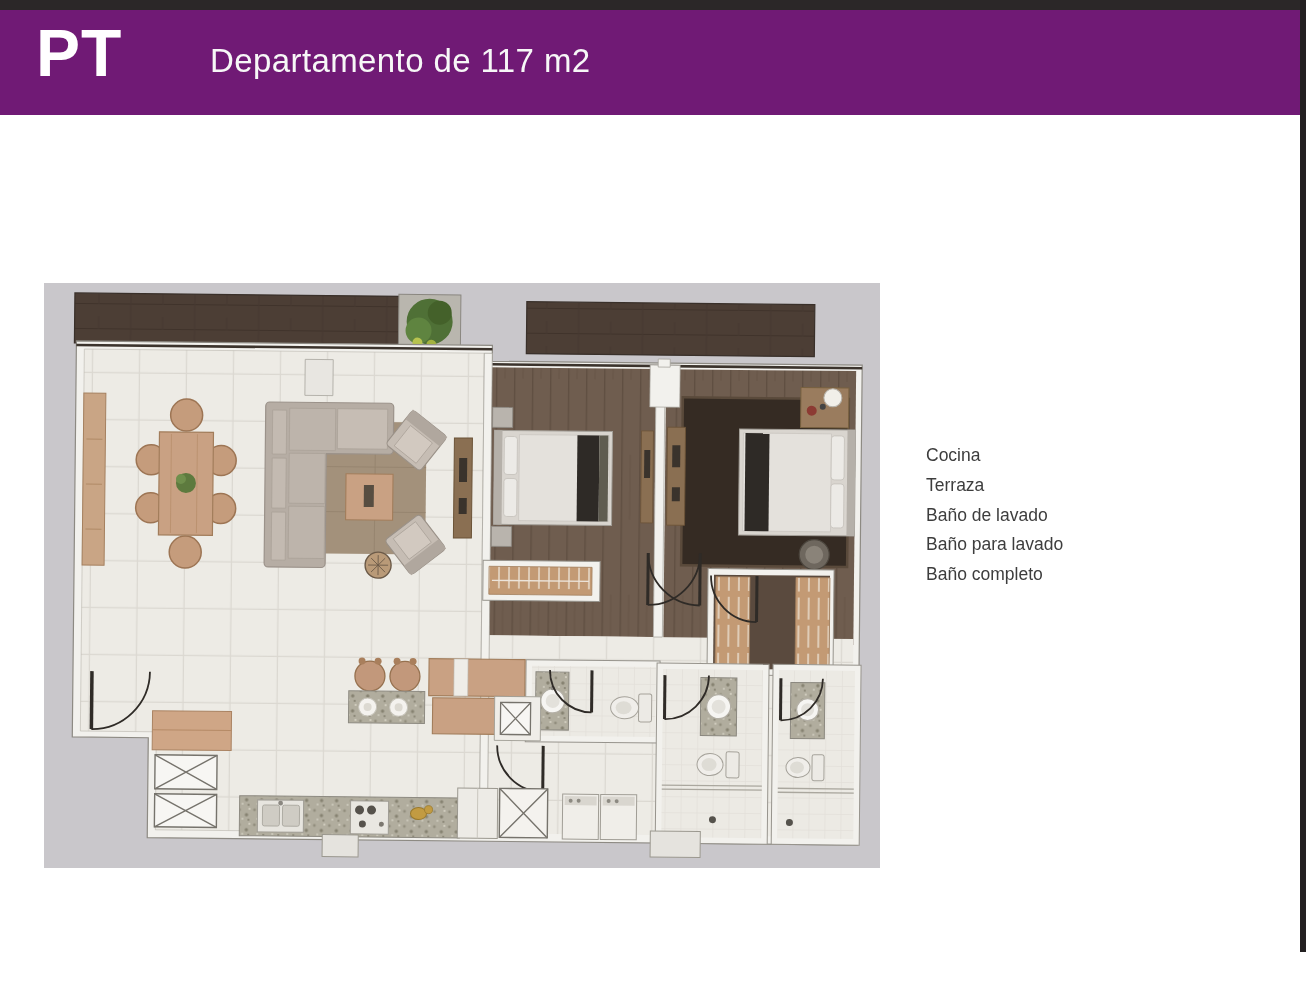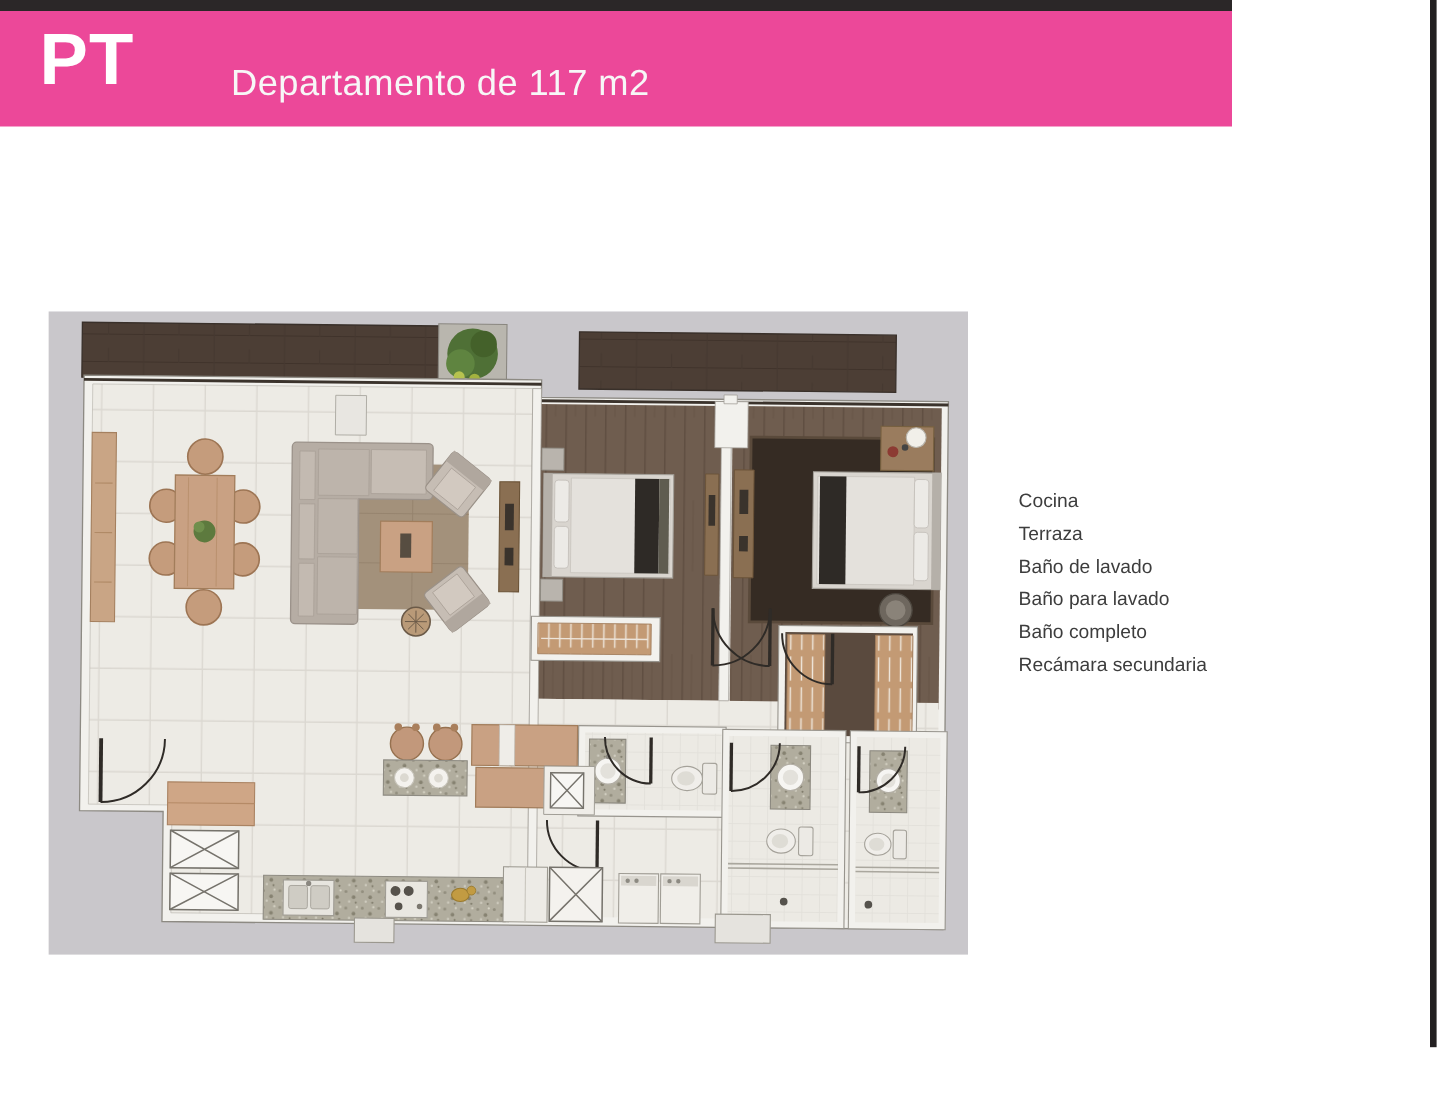--- a/index.html
+++ b/index.html
@@ -2,32 +2,32 @@
 <html><head>
 <meta charset="utf-8">
 <style>
   html,body{margin:0;padding:0;}
   body{
     width:1306px;height:1002px;position:relative;background:#ffffff;
     font-family:"Liberation Sans", sans-serif;overflow:hidden;
   }
   
   .header{
-    position:absolute;left:0;top:0;width:1120px;height:115px;
-    background:#ec4899;
+    position:absolute;left:0;top:0;width:1306px;height:115px;
+    background:#701a75;
   }
   .header-topstrip{
     position:absolute;left:0;top:0;width:100%;height:10px;background:#2b2728;
   }
   .logo{
     position:absolute;left:36px;top:20px;
     color:#ffffff;font-size:66px;font-weight:700;line-height:1;letter-spacing:1px;
   }
   .slide-title{
-    position:absolute;left:210px;top:58px;
+    position:absolute;left:210px;top:44px;
     color:#f7f7f7;font-size:33px;font-weight:400;letter-spacing:.4px;line-height:1;
   }
   
   .right-strip{
     position:absolute;left:1300px;top:0;width:6px;height:952px;background:#232021;
   }
   
   .plan{
     position:absolute;left:44px;top:283px;width:836px;height:585px;
   }
@@ -346,16 +346,15 @@
     <rect x="609" y="546" width="50" height="26" fill="#e5e3de" stroke="#9b988f" stroke-width="1"></rect>
   </g>
 </svg>
 
 <ul class="features">
   <li>Cocina</li>
   <li>Terraza</li>
   <li>Baño de lavado</li>
   <li>Baño para lavado</li>
   <li>Baño completo</li>
-  <li>Recámara secundaria</li>
 </ul>
 
 <div class="right-strip"></div>
 
 </body></html>

